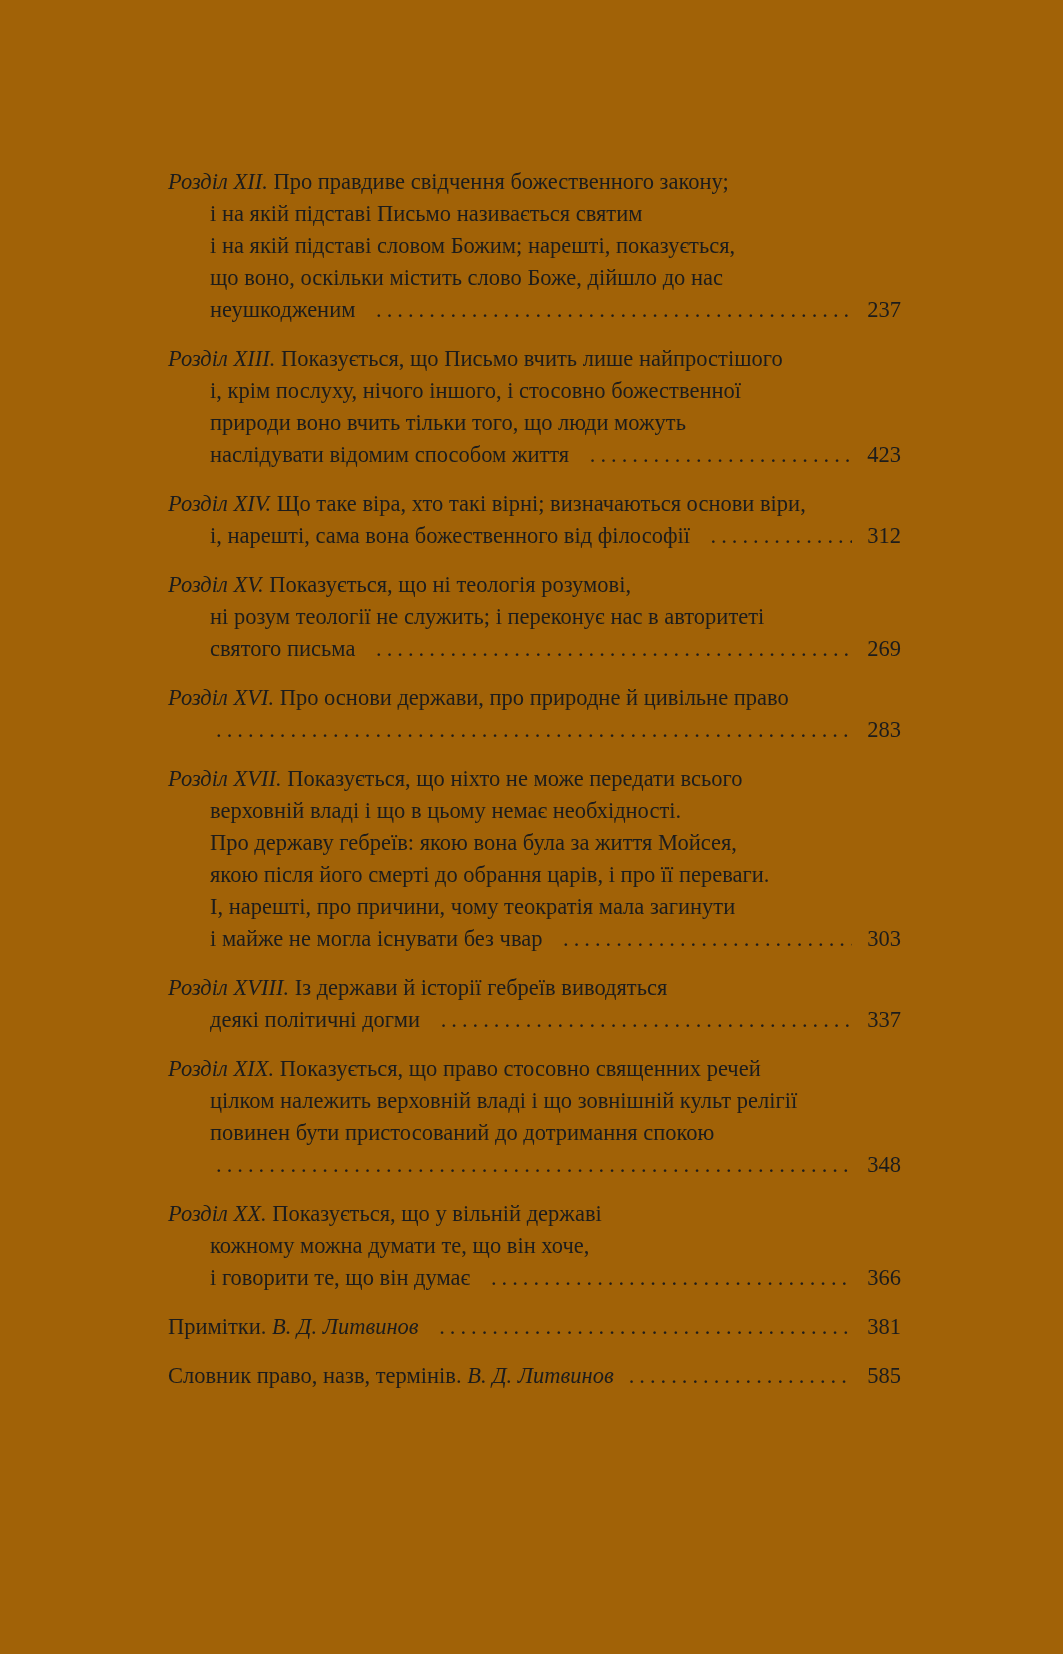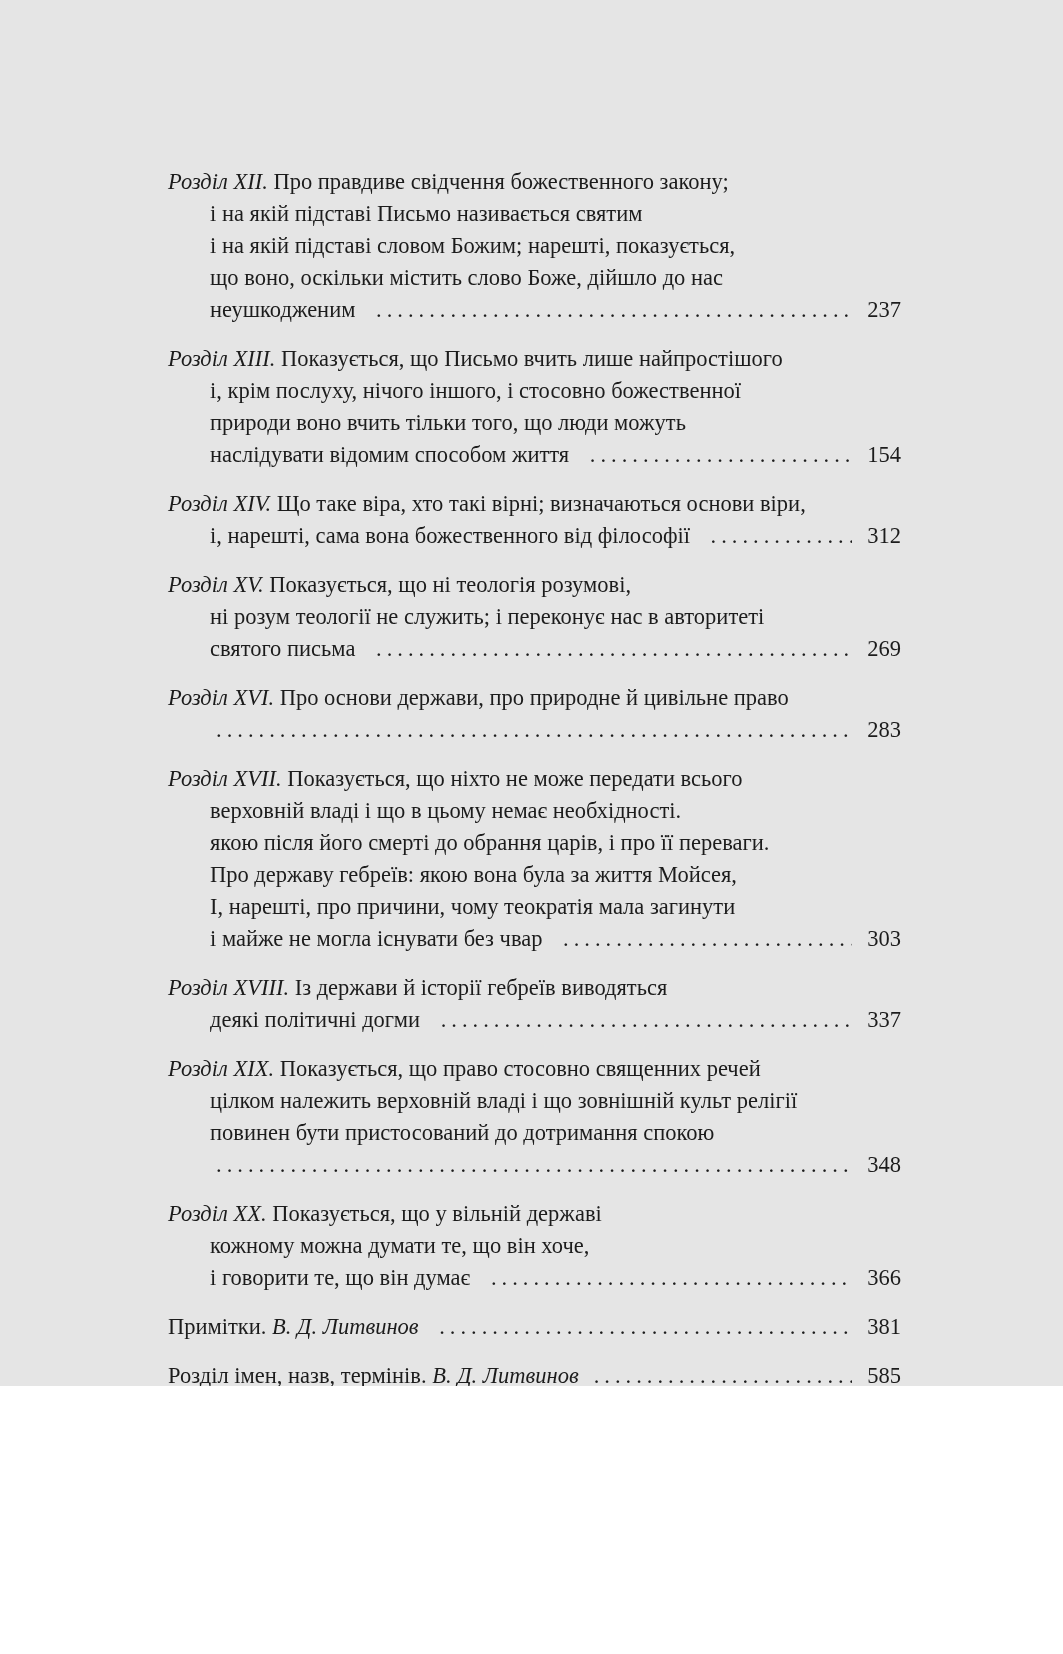--- a/index.html
+++ b/index.html
@@ -4,22 +4,22 @@
 <style>
   * { box-sizing: border-box; }
   html, body { margin: 0; padding: 0; }
   body {
     background: #ffffff;
     font-family: "Liberation Serif", "DejaVu Serif", serif;
   }
   .doc-page {
     position: relative;
     width: 1063px;
-    height: 1386px;
-    background: #e5e5e5;
+    height: 1654px;
+    background: #a16207;
     color: #1c1c1c;
     padding: 166px 162px 0 168px;
     overflow: hidden;
   }
   .toc-list { width: 100%; }
   .entry { margin-bottom: 17px; }
   .line {
     line-height: 32px;
     font-size: 22.5px;
     white-space: nowrap;
@@ -59,21 +59,21 @@
           <span class="pagenum">237</span>
         </div>
       </div>
       <div class="entry">
         <div class="line"><span class="line-text"><span class="it">Розділ XIII.</span><span> Показується, що Письмо вчить лише найпростішого</span></span></div>
         <div class="line cont"><span class="line-text"><span>і, крім послуху, нічого іншого, і стосовно божественної</span></span></div>
         <div class="line cont"><span class="line-text"><span>природи воно вчить тільки того, що люди можуть</span></span></div>
         <div class="line cont last">
           <span class="line-text"><span>наслідувати відомим способом життя </span></span>
           <span class="leader">........................................................................................................................</span>
-          <span class="pagenum">154</span>
+          <span class="pagenum">423</span>
         </div>
       </div>
       <div class="entry">
         <div class="line"><span class="line-text"><span class="it">Розділ XIV.</span><span> Що таке віра, хто такі вірні; визначаються основи віри,</span></span></div>
         <div class="line cont last">
           <span class="line-text"><span>і, нарешті, сама вона божественного від філософії </span></span>
           <span class="leader">........................................................................................................................</span>
           <span class="pagenum">312</span>
         </div>
       </div>
@@ -89,22 +89,22 @@
       <div class="entry">
         <div class="line"><span class="line-text"><span class="it">Розділ XVI.</span><span> Про основи держави, про природне й цивільне право</span></span></div>
         <div class="line cont last">
           <span class="leader">........................................................................................................................</span>
           <span class="pagenum">283</span>
         </div>
       </div>
       <div class="entry">
         <div class="line"><span class="line-text"><span class="it">Розділ XVII.</span><span> Показується, що ніхто не може передати всього</span></span></div>
         <div class="line cont"><span class="line-text"><span>верховній владі і що в цьому немає необхідності.</span></span></div>
+        <div class="line cont"><span class="line-text"><span>Про державу гебреїв: якою вона була за життя Мойсея,</span></span></div>
         <div class="line cont"><span class="line-text"><span>якою після його смерті до обрання царів, і про її переваги.</span></span></div>
-        <div class="line cont"><span class="line-text"><span>Про державу гебреїв: якою вона була за життя Мойсея,</span></span></div>
         <div class="line cont"><span class="line-text"><span>І, нарешті, про причини, чому теократія мала загинути</span></span></div>
         <div class="line cont last">
           <span class="line-text"><span>і майже не могла існувати без чвар </span></span>
           <span class="leader">........................................................................................................................</span>
           <span class="pagenum">303</span>
         </div>
       </div>
       <div class="entry">
         <div class="line"><span class="line-text"><span class="it">Розділ XVIII.</span><span> Із держави й історії гебреїв виводяться</span></span></div>
         <div class="line cont last">
@@ -133,19 +133,19 @@
       </div>
       <div class="entry">
         <div class="line last">
           <span class="line-text"><span>Примітки. </span><span class="it">В. Д. Литвинов</span><span> </span></span>
           <span class="leader">........................................................................................................................</span>
           <span class="pagenum">381</span>
         </div>
       </div>
       <div class="entry">
         <div class="line last">
-          <span class="line-text"><span>Розділ імен, назв, термінів. </span><span class="it">В. Д. Литвинов</span></span>
+          <span class="line-text"><span>Словник право, назв, термінів. </span><span class="it">В. Д. Литвинов</span></span>
           <span class="leader">........................................................................................................................</span>
           <span class="pagenum">585</span>
         </div>
       </div>
     </div>
 </div>
 
 </body></html>

